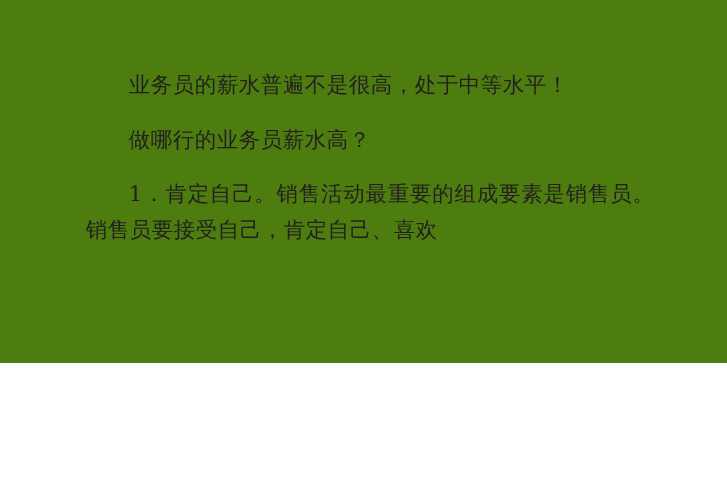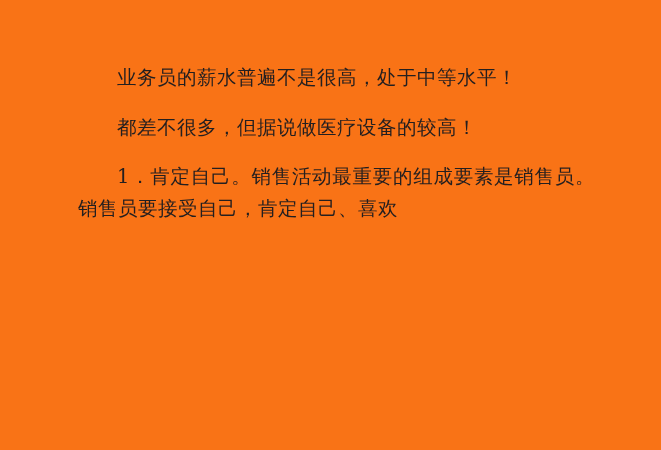--- a/index.html
+++ b/index.html
@@ -9,22 +9,22 @@
   body {
     width: 661px;
     height: 450px;
     background: #ffffff;
     font-family: "DejaVu Serif", "Liberation Serif", serif;
     overflow: hidden;
   }
   .page {
     position: relative;
     width: 661px;
-    height: 450px;
-    background: #f97316;
+    height: 330px;
+    background: #4d7c0f;
     box-sizing: border-box;
     padding: 62px 66px 0 78px;
   }
   .doc-body {
     display: block;
   }
   .para {
     font-size: 19.5px;
     line-height: 1.62;
     color: #231f20;
@@ -41,16 +41,16 @@
   .para.p-last {
     margin-bottom: 14px;
   }
 </style>
 </head>
 <body>
 
 <div class="page">
   <div class="doc-body">
     <p class="para">业务员的薪水普遍不是很高，处于中等水平！</p>
-    <p class="para">都差不很多，但据说做医疗设备的较高！</p>
+    <p class="para">做哪行的业务员薪水高？</p>
     <p class="para p-last">1．肯定自己。销售活动最重要的组成要素是销售员。销售员要接受自己，肯定自己、喜欢</p>
   </div>
 </div>
 
 </body></html>

